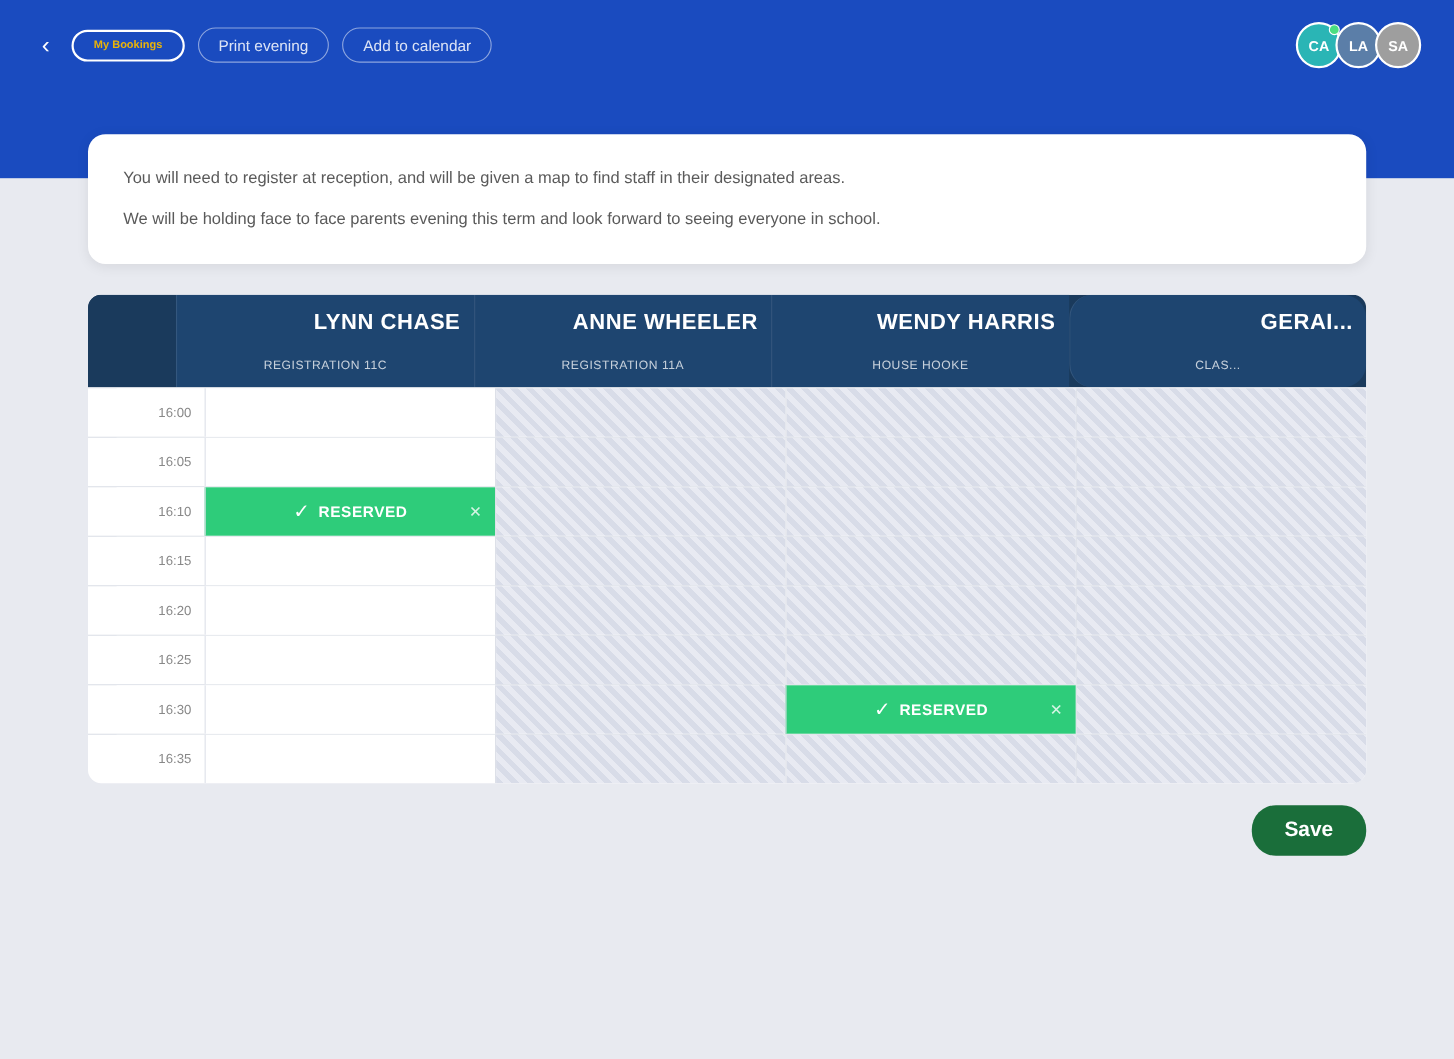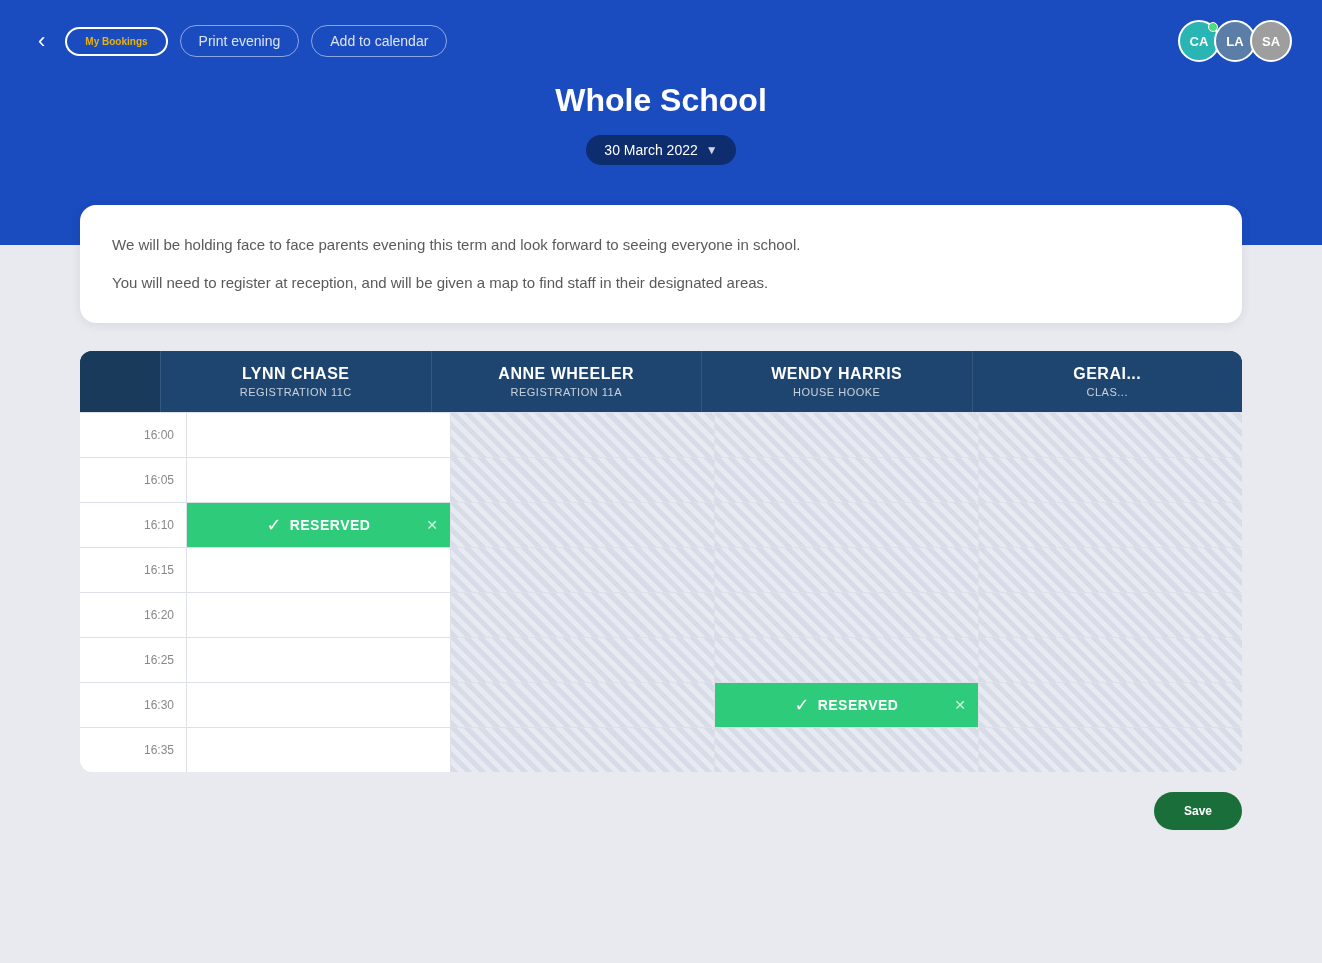--- a/index.html
+++ b/index.html
@@ -148,36 +148,38 @@
       background: #1a3a5c;
     }
     .teacher-col {
       background: #1e4570;
       padding: 14px 12px;
       text-align: center;
       border-left: 1px solid rgba(255,255,255,0.1);
     }
     .teacher-col-partial {
       background: #1e4570;
-      padding: 14px 0;
+      padding: 14px 12px;
       text-align: center;
       border-left: 1px solid rgba(255,255,255,0.1);
       overflow: hidden;
+      border-radius: 21px;
     }
     .teacher-name {
       color: white;
-      font-size: 16px;
+      font-size: 20px;
       font-weight: 700;
       letter-spacing: 0.5px;
+      text-align: right;
     }
     .teacher-role {
       color: rgba(255,255,255,0.75);
       font-size: 11px;
       letter-spacing: 0.5px;
-      margin-top: 3px;
+      margin-top: 21px;
     }
 
     
     .time-grid {
       display: flex;
       flex-direction: column;
     }
     .time-row {
       display: grid;
       grid-template-columns: 80px repeat(4, 1fr);
@@ -244,21 +246,21 @@
       display: flex;
       justify-content: flex-end;
       margin: 10px 80px 20px 80px;
     }
     .save-btn {
       background: #1a6e3a;
       color: white;
       border: none;
       border-radius: 22px;
       padding: 12px 30px;
-      font-size: 12px;
+      font-size: 19px;
       font-weight: 600;
       cursor: pointer;
     }
   </style>
 </head>
 <body>
 
 <div class="header">
   <div class="header-top">
     <div class="header-left">
@@ -273,34 +275,25 @@
         <div class="avatar-dot"></div>
       </div>
       <div class="avatar avatar-la">
         <span>LA</span>
       </div>
       <div class="avatar avatar-sa">
         <span>SA</span>
       </div>
     </div>
   </div>
-  <div>
-    <div class="header-title">Whole School</div>
-    <div class="date-badge-wrapper">
-      <span class="date-badge">
-        <span>30 March 2022</span>
-        <span class="chevron-down">▼</span>
-      </span>
-    </div>
-  </div>
 </div>
 
 <div class="info-card">
+  <p class="info-text">You will need to register at reception, and will be given a map to find staff in their designated areas.</p>
   <p class="info-text">We will be holding face to face parents evening this term and look forward to seeing everyone in school.</p>
-  <p class="info-text">You will need to register at reception, and will be given a map to find staff in their designated areas.</p>
 </div>
 
 <div class="schedule-container">
 
   <div class="schedule-header">
     <div class="schedule-header-time"></div>
     <div class="teacher-col">
       <div class="teacher-name">LYNN CHASE</div>
       <div class="teacher-role">REGISTRATION 11C</div>
     </div>

